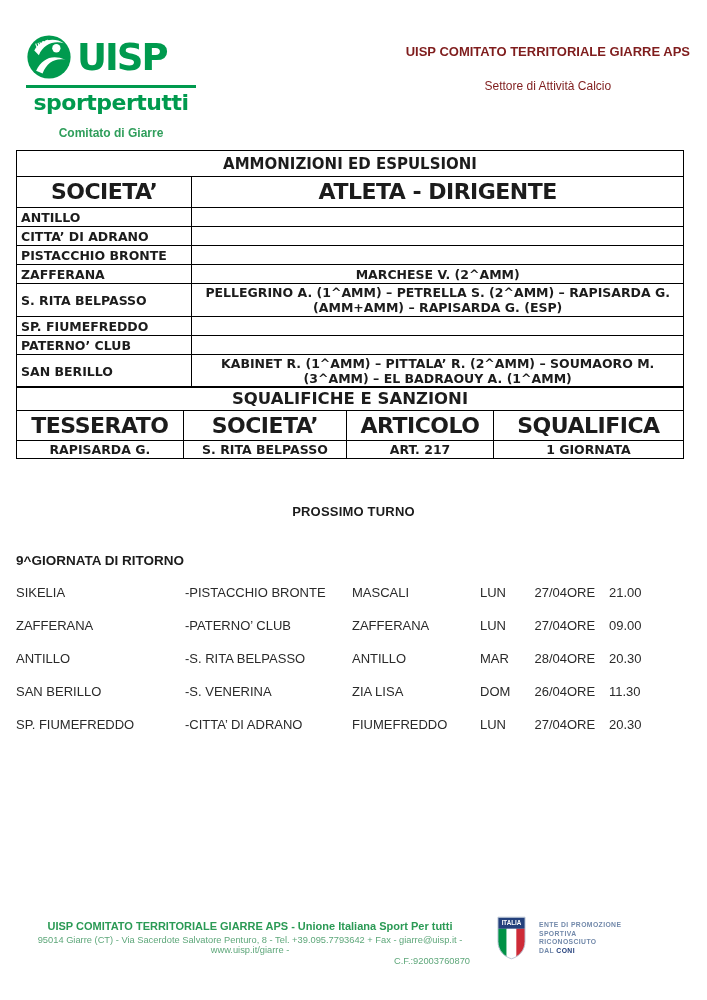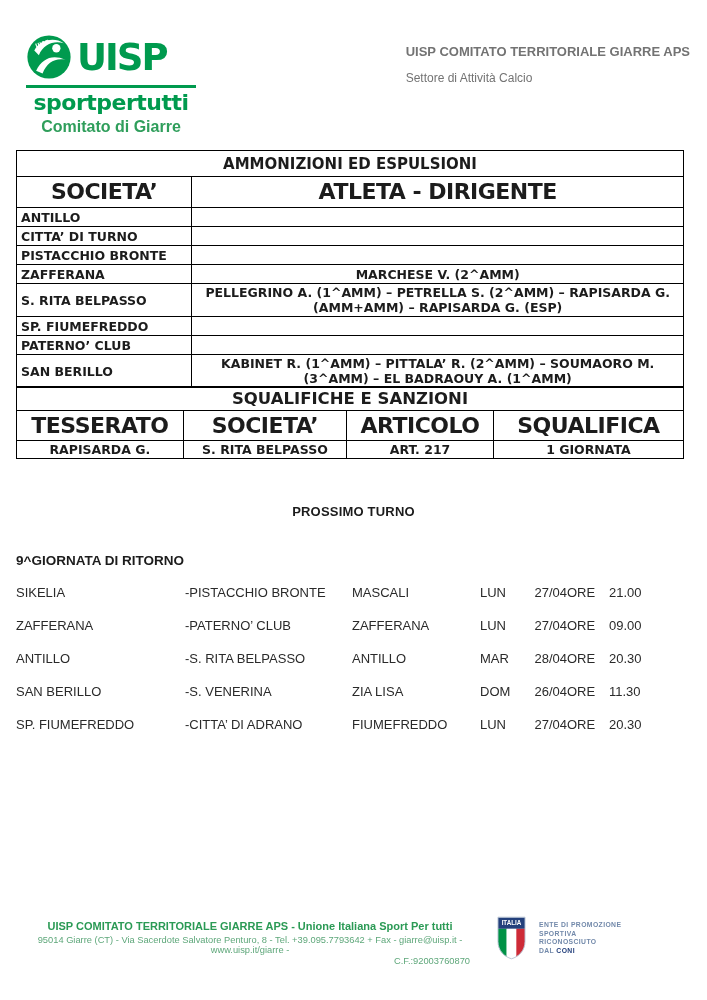--- a/index.html
+++ b/index.html
@@ -14,25 +14,25 @@
   .uisp-word {
     font-family:"DejaVu Sans", sans-serif; font-weight:bold; font-size:37px;
     color:#009a4e; letter-spacing:-2px; line-height:1;
   }
   .logo-rule { height:3px; background:#009a4e; margin:5px 0 3px 0; }
   .sportper {
     font-family:"DejaVu Sans", sans-serif; font-weight:bold; font-size:22px;
     color:#009a4e; letter-spacing:-0.5px; text-align:center; line-height:1.05;
   }
   .committee {
-    font-size:16px; font-weight:bold; color:#2f9e5b; text-align:center; margin-top:4px;
-  }
-  .org-block { position:absolute; right:17px; top:44px; text-align:left; color:#737373; }
+    font-size:12px; font-weight:bold; color:#2f9e5b; text-align:center; margin-top:12px;
+  }
+  .org-block { position:absolute; right:17px; top:44px; text-align:center; color:#7f1d1d; }
   .org-name { font-weight:bold; font-size:13px; }
-  .org-sector { font-size:12px; margin-top:12px; }
+  .org-sector { font-size:12px; margin-top:20px; }
 
   
   .tables { position:absolute; left:16px; top:150px; width:668px; font-family:"DejaVu Sans", sans-serif; }
   table { border-collapse:collapse; width:100%; table-layout:fixed; }
   td { border:1.6px solid #000; overflow:hidden; }
   tr.title-row td { font-size:15px; font-weight:bold; text-align:center; height:23px; }
   tr.head-row td { font-size:22px; font-weight:bold; text-align:center; height:28px; letter-spacing:-0.5px; line-height:1.1; }
   .t1 tr.data td { font-size:12.5px; font-weight:bold; line-height:15px; height:16px; padding:1px 4px; }
   .t1 td.c-societa { text-align:left; padding-left:6px; }
   .t1 td.c-atleta { text-align:center; }
@@ -105,21 +105,21 @@
       </tr>
       <tr class="head-row">
         <td>SOCIETA’</td>
         <td>ATLETA - DIRIGENTE</td>
       </tr>
       <tr class="data">
         <td class="c-societa">ANTILLO</td>
         <td class="c-atleta"></td>
       </tr>
       <tr class="data">
-        <td class="c-societa">CITTA’ DI TURNO</td>
+        <td class="c-societa">CITTA’ DI ADRANO</td>
         <td class="c-atleta"></td>
       </tr>
       <tr class="data">
         <td class="c-societa">PISTACCHIO BRONTE</td>
         <td class="c-atleta"></td>
       </tr>
       <tr class="data">
         <td class="c-societa">ZAFFERANA</td>
         <td class="c-atleta">MARCHESE V. (2^AMM)</td>
       </tr>

